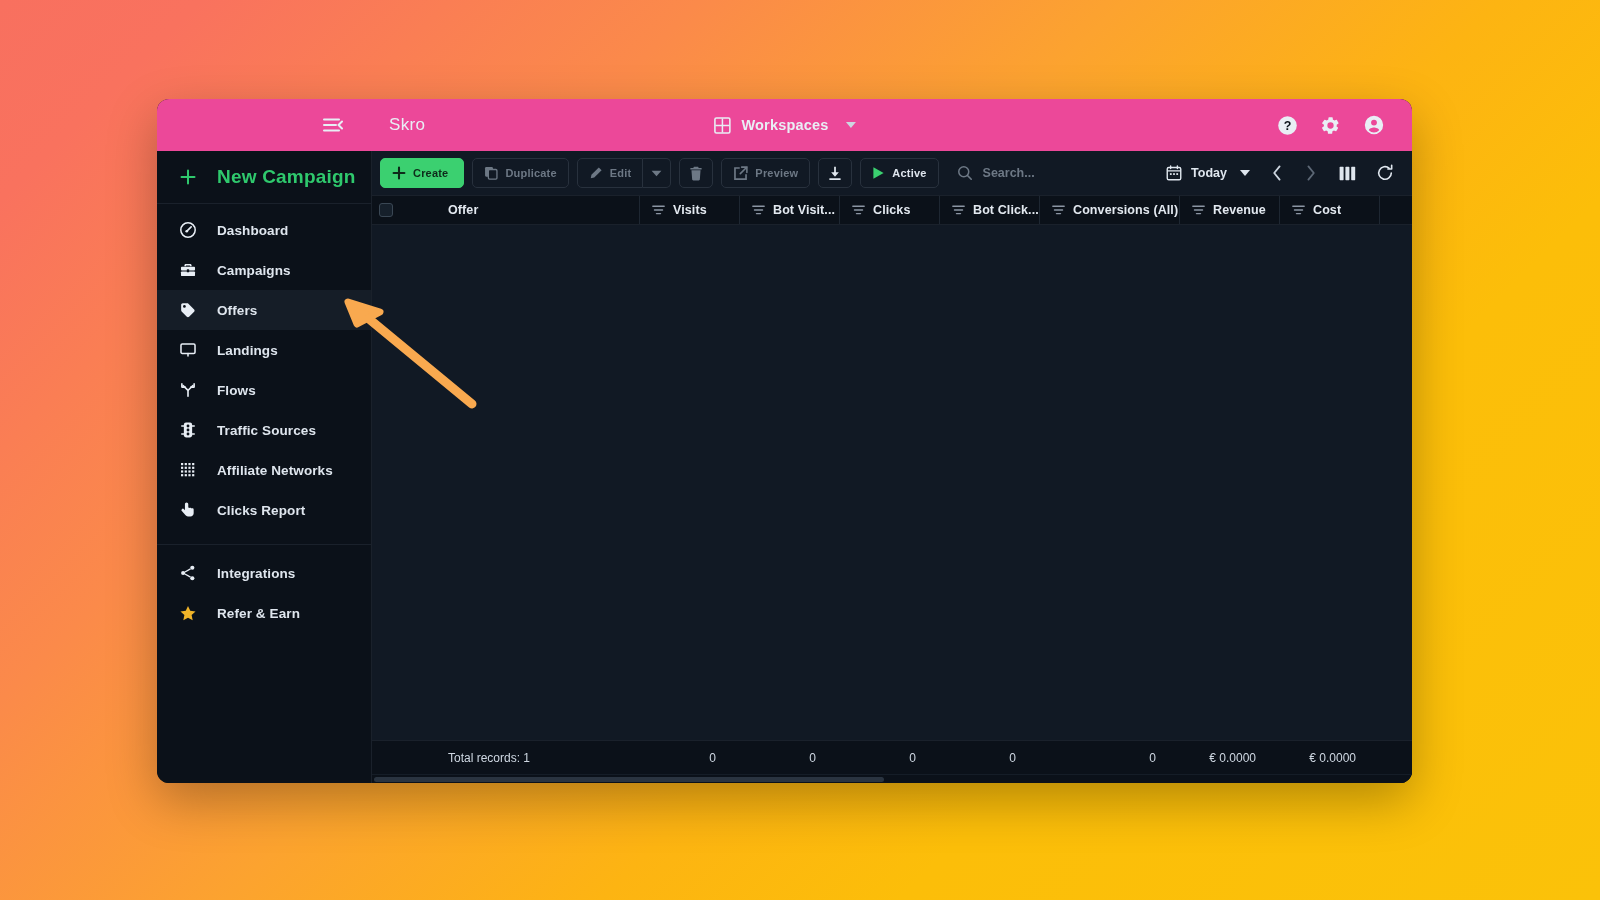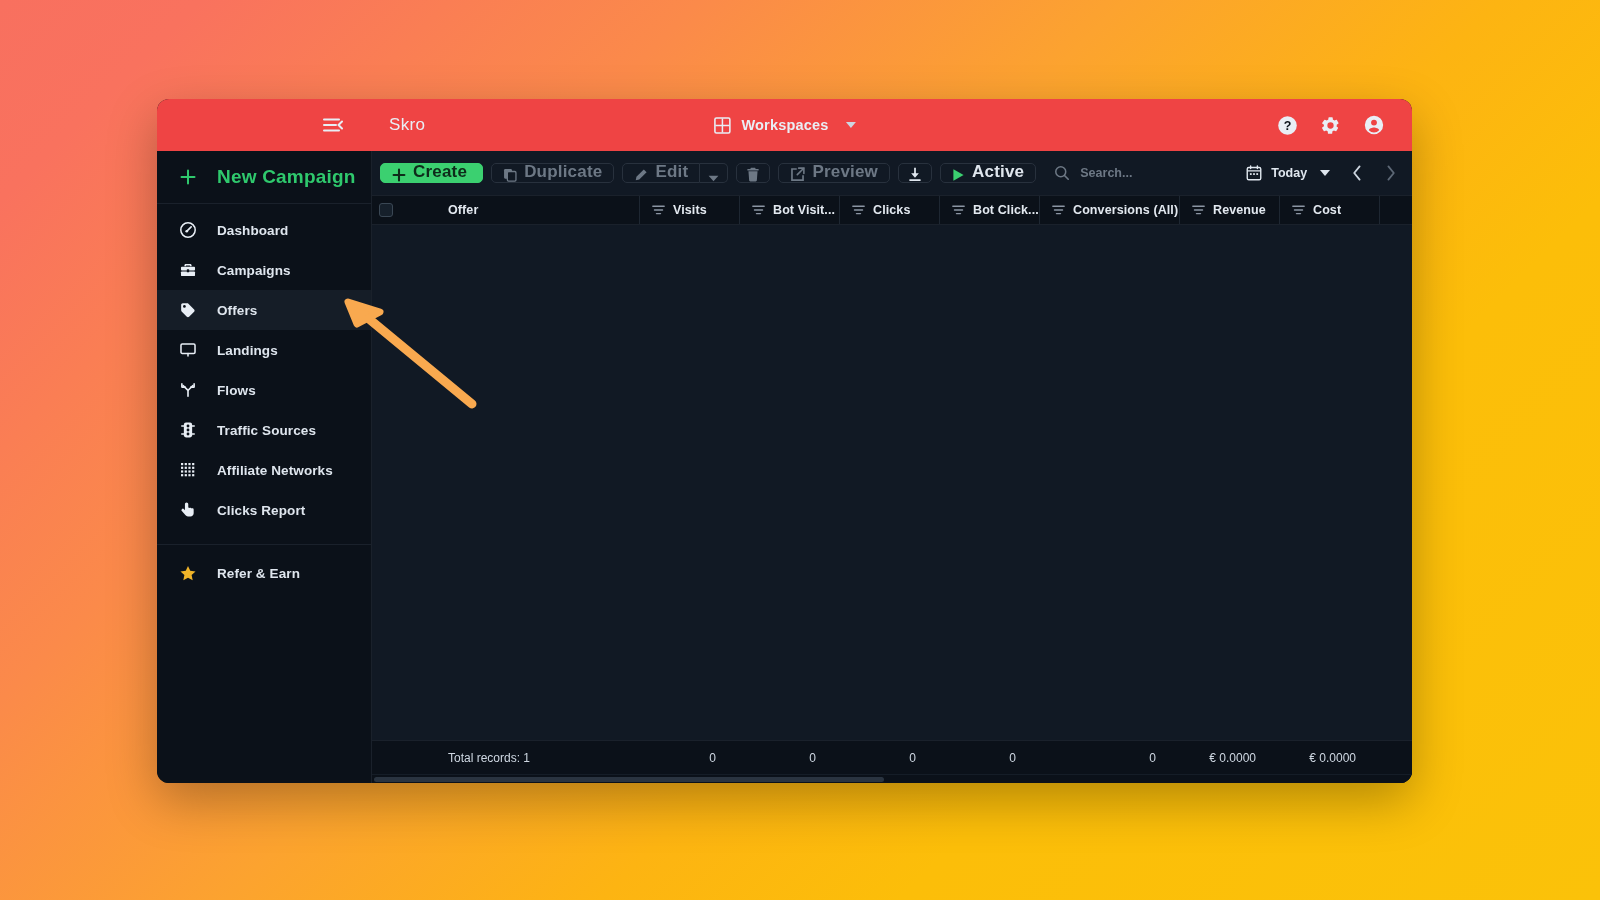--- a/index.html
+++ b/index.html
@@ -22,21 +22,21 @@
     background: #0d141c;
     border-radius: 12px;
     overflow: hidden;
     display: flex; flex-direction: column;
     box-shadow: 0 18px 50px rgba(0,0,0,.28);
   }
 
   
   #topbar {
     height: 52px; flex: 0 0 52px;
-    background: #ef4444;
+    background: #ec4899;
     display: flex; align-items: center;
     position: relative;
   }
   #hamburger-btn {
     width: 40px; display: flex; align-items: center; justify-content: center;
     margin-left: 156px; cursor: pointer;
   }
   #brand-logo {
     margin-left: 36px;
     color: #e9eef5; font-size: 17px; letter-spacing: .3px; font-weight: 400;
@@ -94,24 +94,24 @@
   #main { flex: 1; display: flex; flex-direction: column; min-width: 0;
           background: #111924; }
 
   
   #toolbar {
     height: 44px; flex: 0 0 44px; background: #111924;
     display: flex; align-items: center; gap: 8px;
     padding: 0 10px 0 8px;
   }
   .tb-btn {
-    height: 20px; border: 1px solid #28313d; border-radius: 5px;
-    background: transparent; display: flex; align-items: flex-end;
+    height: 30px; border: 1px solid #28313d; border-radius: 5px;
+    background: transparent; display: flex; align-items: center;
     gap: 7px; padding: 0 11px; cursor: pointer;
-    color: #6d7885; font-size: 17px; font-weight: 700; letter-spacing: .2px;
+    color: #6d7885; font-size: 11px; font-weight: 700; letter-spacing: .2px;
     white-space: nowrap;
   }
   .tb-btn.primary {
     background: #3bd070; border-color: #3bd070; color: #0c2618;
     padding: 0 15px 0 11px;
   }
   .tb-btn.primary .lbl { color: #0e2b1a; }
   .tb-btn.icon-only { padding: 0 9px; }
   .tb-btn.caret-only { padding: 0 8px; }
   .tb-btn.active-btn { color: #dfe6ee; }
@@ -363,20 +363,31 @@
             </svg>
           </span>
           <span class="nav-label">Clicks Report</span>
         </div>
       </div>
 
       <div id="nav-divider"></div>
 
       <div class="nav-group" style="padding-top:0">
 
+        <div class="nav-item">
+          <span class="nav-icon">
+            <svg width="18" height="18" viewBox="0 0 20 20" fill="none">
+              <circle cx="14.8" cy="4.2" r="2.3" fill="#e8eef5"></circle>
+              <circle cx="14.8" cy="15.8" r="2.3" fill="#e8eef5"></circle>
+              <circle cx="4.6" cy="10" r="2.3" fill="#e8eef5"></circle>
+              <path d="M12.8 5.4L6.5 8.9M6.5 11.1l6.3 3.5" stroke="#e8eef5" stroke-width="1.5"></path>
+            </svg>
+          </span>
+          <span class="nav-label">Integrations</span>
+        </div>
 
 
         <div class="nav-item">
           <span class="nav-icon">
             <svg width="19" height="19" viewBox="0 0 20 20" fill="#f0b429">
               <path d="M10 1.6l2.5 5.4 5.9.7-4.4 4 1.2 5.8L10 14.6 4.8 17.5 6 11.7 1.6 7.7l5.9-.7z"></path>
             </svg>
           </span>
           <span class="nav-label">Refer &amp; Earn</span>
         </div>

